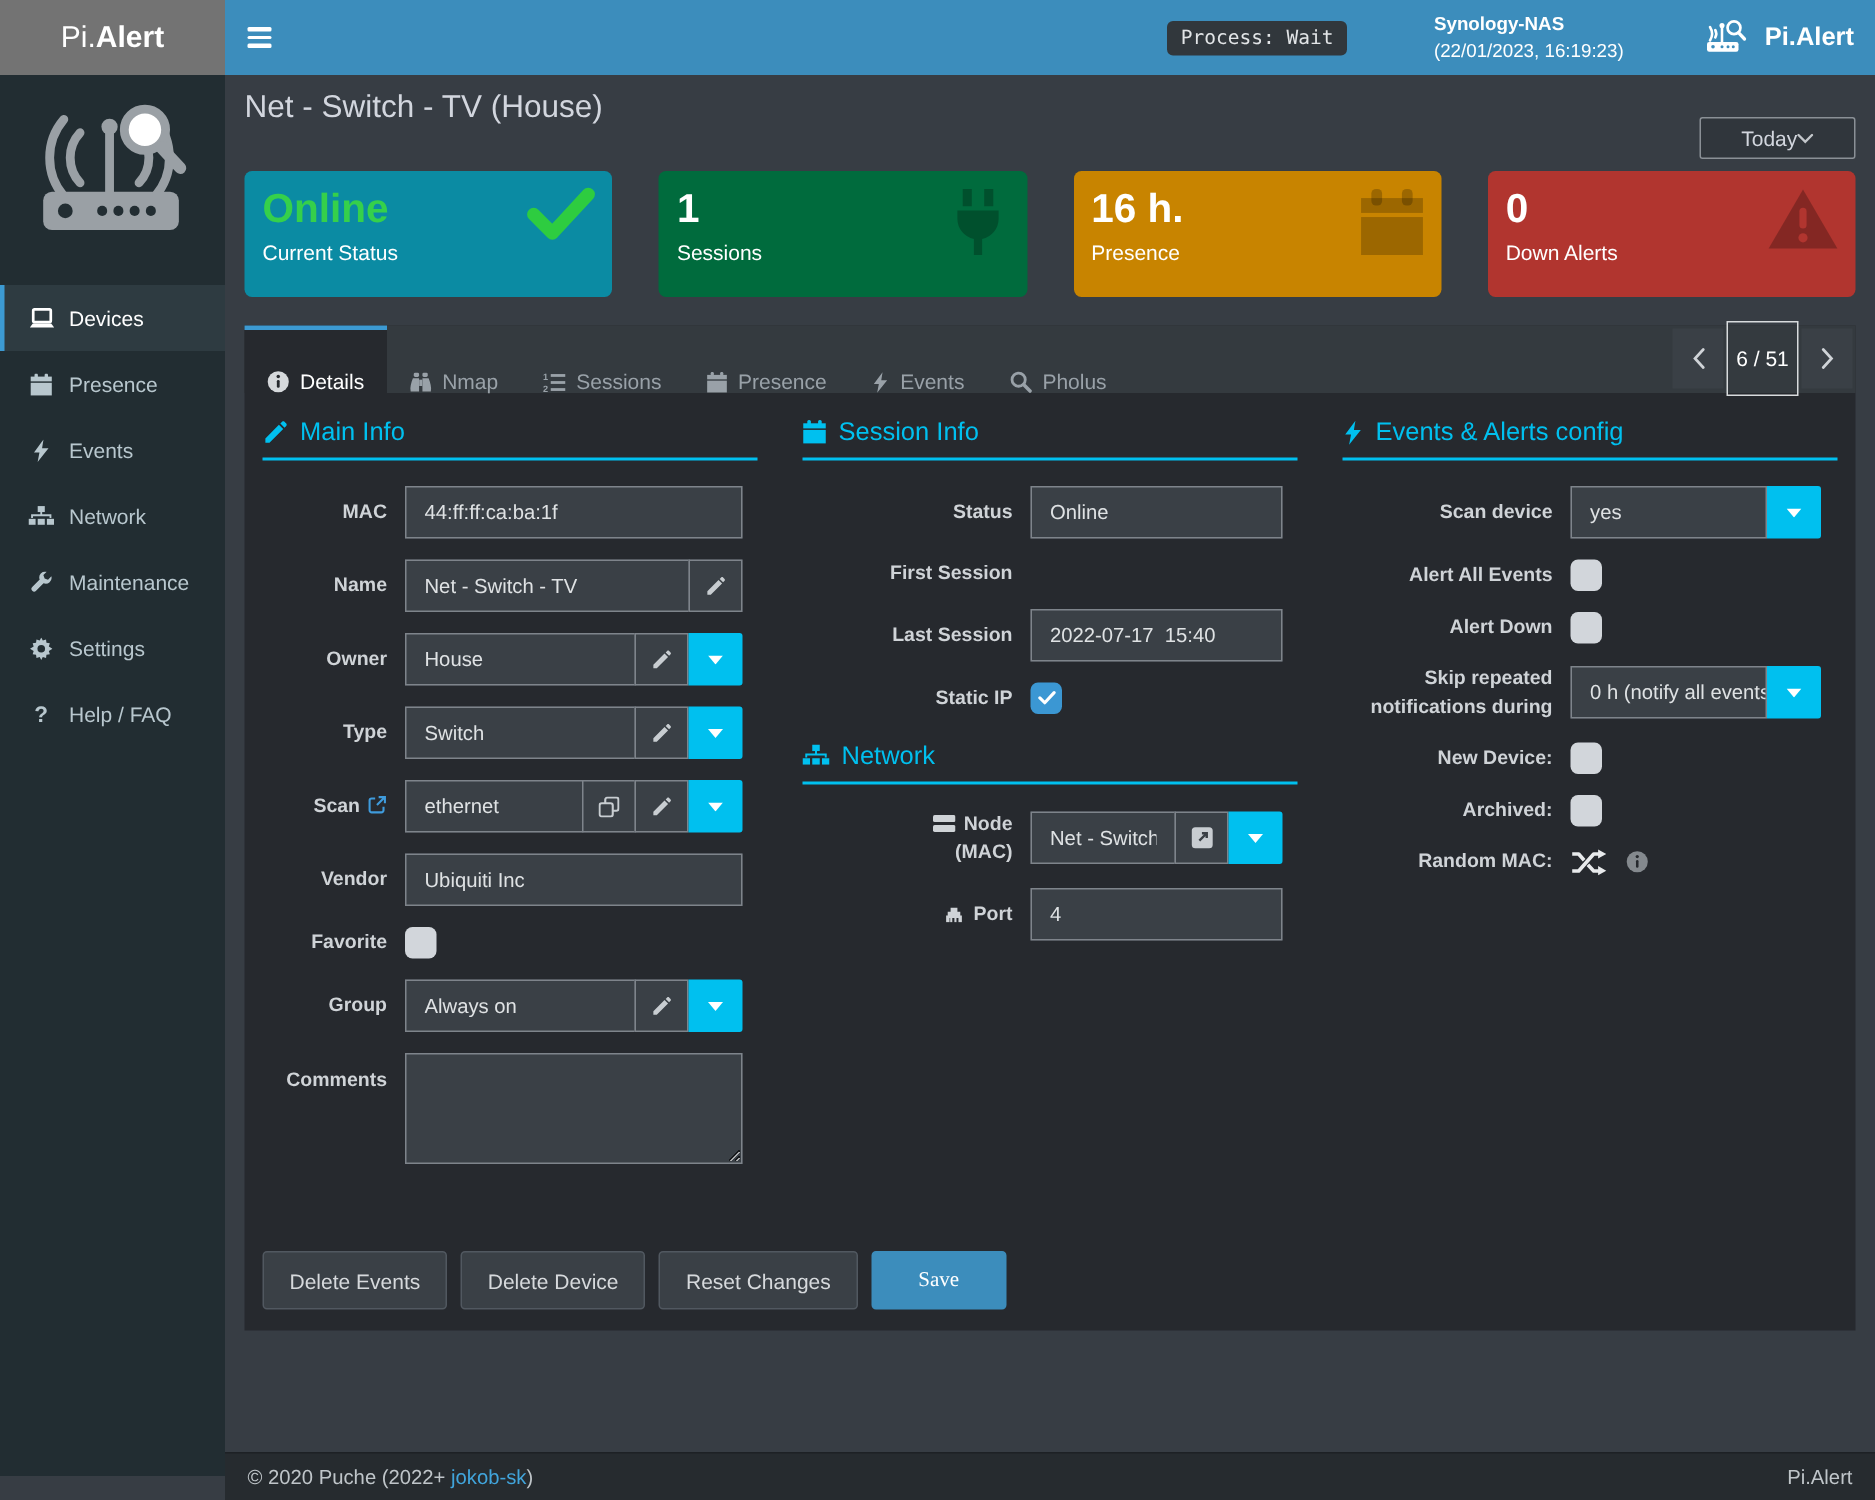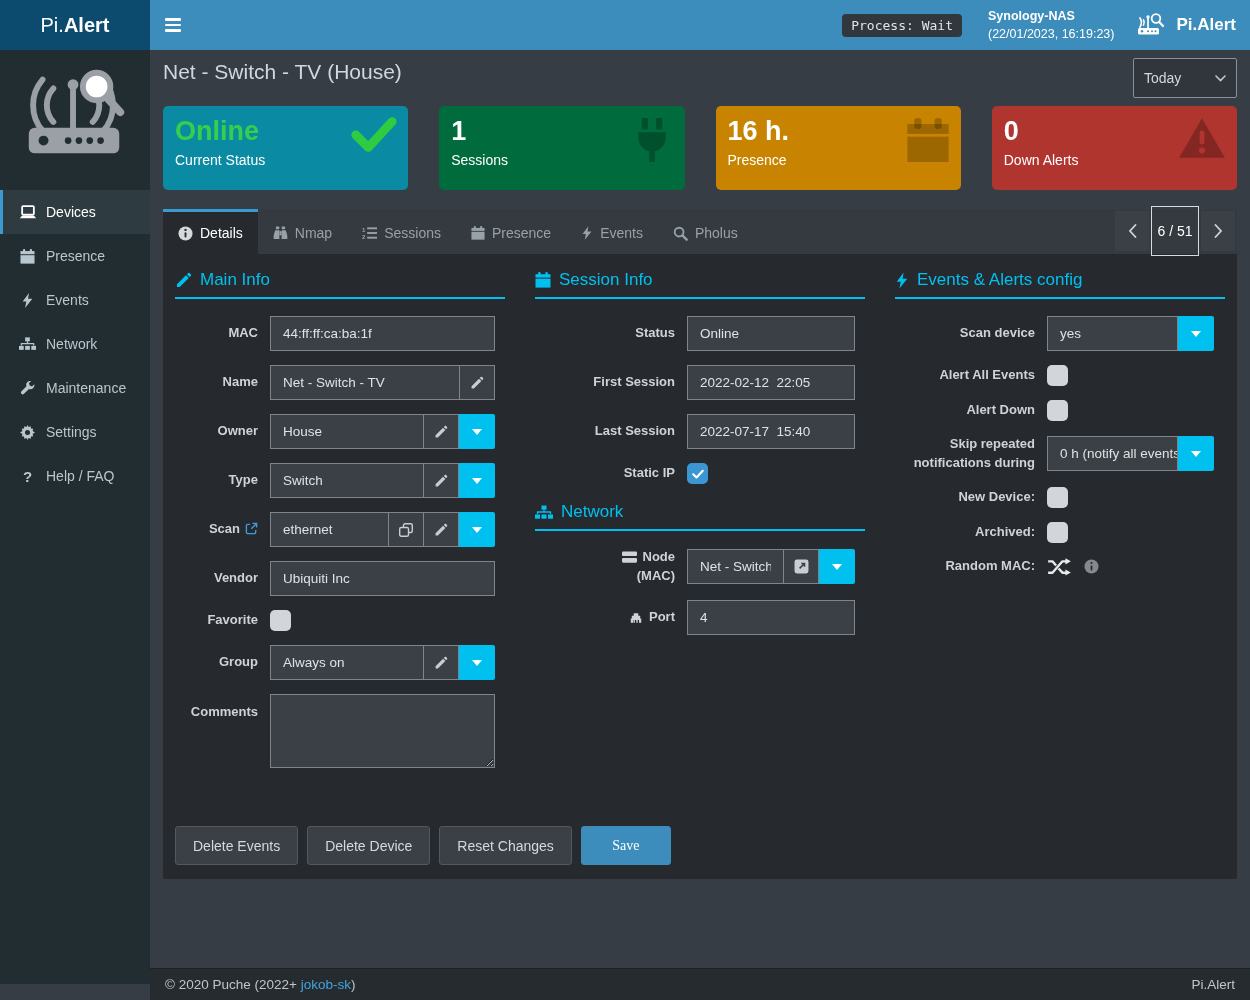--- a/index.html
+++ b/index.html
@@ -2,23 +2,23 @@
 <html><head>
 <meta charset="utf-8">
 <style>
   * { margin:0; padding:0; box-sizing:border-box; }
   html,body { width:1250px; height:1000px; overflow:hidden; }
   body { font-family:"Liberation Sans", sans-serif; background:#373d44; color:#d5d9dd; position:relative; }
   svg { display:block; }
 
   
   .topbar { position:absolute; top:0; left:0; right:0; height:50px; display:flex; z-index:10; }
-  .brand { width:150px; background:#0c4a6e; color:#fff; display:flex; align-items:center; justify-content:center; font-size:20px; }
+  .brand { width:150px; background:#737373; color:#fff; display:flex; align-items:center; justify-content:center; font-size:20px; }
   .brand b { font-weight:700; }
-  .nav-rest { flex:1; background:#3c8dbc; display:flex; align-items:center; }
+  .nav-rest { flex:1; background:#3c8dbc; display:flex; align-items:center;gap:32px; }
   .hamburger { width:46px; height:50px; background:none; border:none; cursor:pointer; display:flex; flex-direction:column; gap:3px; align-items:center; justify-content:center; }
   .hamburger span { width:16px; height:2.5px; background:#fff; border-radius:1px; }
   .nav-spacer { flex:1; }
   .process-badge { font-family:"DejaVu Sans Mono", monospace; font-size:13px; background:#31373c; color:#e2e5e7; padding:4px 9px; border-radius:4px; margin-right:26px; }
   .host-info { color:#fff; font-size:12.5px; line-height:1.45; margin-right:22px; }
   .host-info .hn { font-weight:700; }
   .nav-app { display:flex; align-items:center; gap:10px; margin-right:14px; color:#fff; font-size:17px; font-weight:600; }
 
   
   .sidebar { position:absolute; top:50px; left:0; bottom:16px; width:150px; background:#222d32; }
@@ -26,34 +26,34 @@
   .side-item { height:44px; display:flex; align-items:center; gap:9px; padding-left:15px; color:#b8c7ce; font-size:14px; cursor:pointer; border-left:3px solid transparent; }
   .side-item .si { width:19px; display:flex; justify-content:center; color:#b8c7ce; flex-shrink:0; }
   .side-item.active { background:#2e3b41; color:#fff; border-left-color:#3c9ad2; }
   .side-item.active .si { color:#fff; }
   .qmark { font-size:15px; font-weight:700; }
 
   
   .content { position:absolute; left:150px; top:50px; right:0; bottom:0; background:#373d44; padding:8px 13px 0; }
   .page-head { display:flex; justify-content:space-between; align-items:flex-start; margin-bottom:8px; }
   .page-title { font-size:21px; font-weight:400; color:#d2d6de; padding-top:2px; }
-  .today-select { width:104px; height:40px; background:#30363c; border:1px solid #8a9096; border-radius:2px; color:#d2d6de; font-size:14px; display:flex; align-items:center; justify-content:space-between; padding:0 10px; cursor:pointer; }
+  .today-select { width:104px; height:28px; background:#30363c; border:1px solid #8a9096; border-radius:2px; color:#d2d6de; font-size:14px; display:flex; align-items:center; justify-content:center; padding:0 10px; cursor:pointer;margin-top:20px; }
   .today-select .chev { color:#c3c7cb; }
 
   
   .cards { display:grid; grid-template-columns:repeat(4,1fr); gap:31px; margin-bottom:19px; }
   .card { height:84px; border-radius:5px; padding:9px 12px; position:relative; color:#fff; }
   .card .cv { font-size:27px; font-weight:700; line-height:1.2; }
   .card .cl { font-size:14px; margin-top:5px; }
   .card .ci { position:absolute; top:10px; right:11px; }
 
   
   .panel { background:#26292e; height:670px; display:flex; flex-direction:column; }
   .tabstrip { background:#343a3f; height:45px; display:flex; align-items:stretch; }
-  .tab { display:flex; align-items:center; gap:7px; padding:0 15px; font-size:14px; color:#99a1a8; cursor:pointer; border-top:3px solid transparent; }
+  .tab { display:flex; align-items:flex-end; gap:7px; padding:0 15px; font-size:14px; color:#99a1a8; cursor:pointer; border-top:3px solid transparent; }
   .tab.active { background:#26292e; color:#fff; border-top-color:#3c9ad2; }
   .tab .ti { display:flex; }
   .pager { margin-left:auto; display:flex; align-items:center; padding:2px 2px 3px 0; gap:2px; }
   .pg-btn { width:34px; height:40px; background:#3a4046; border:none; color:#cfd3d7; display:flex; align-items:center; justify-content:center; cursor:pointer; }
   .pg-box { width:48px; height:50px; border:1px solid #d8dbdd; color:#fff; font-size:14px; display:flex; align-items:center; justify-content:center; }
 
   .panel-body { flex:1; display:flex; flex-direction:column; padding:16px 12px 14px; }
   .sections { display:grid; grid-template-columns:1fr 1fr 1fr; gap:30px; }
   .sec-head { display:flex; align-items:center; gap:8px; color:#00c0ef; font-size:17px; font-weight:400; border-bottom:2px solid #00c0ef; padding-bottom:7px; margin-bottom:17px; }
   .sec-head.mt { margin-top:18px; }
@@ -523,23 +523,20 @@
           </div>
 
           <div class="frow">
             <span class="flabel">Status</span>
             <div class="fctl">
                 <input class="tbox" value="Online" style="">
               </div>
           </div>
           <div class="frow">
             <span class="flabel">First Session</span>
-            <div class="fctl">
-                <input class="tbox" value="2022-02-12  22:05" style="">
-              </div>
           </div>
           <div class="frow">
             <span class="flabel">Last Session</span>
             <div class="fctl">
                 <input class="tbox" value="2022-07-17  15:40" style="">
               </div>
           </div>
           <div class="frow">
             <span class="flabel">Static IP</span>
             <div class="fctl">

